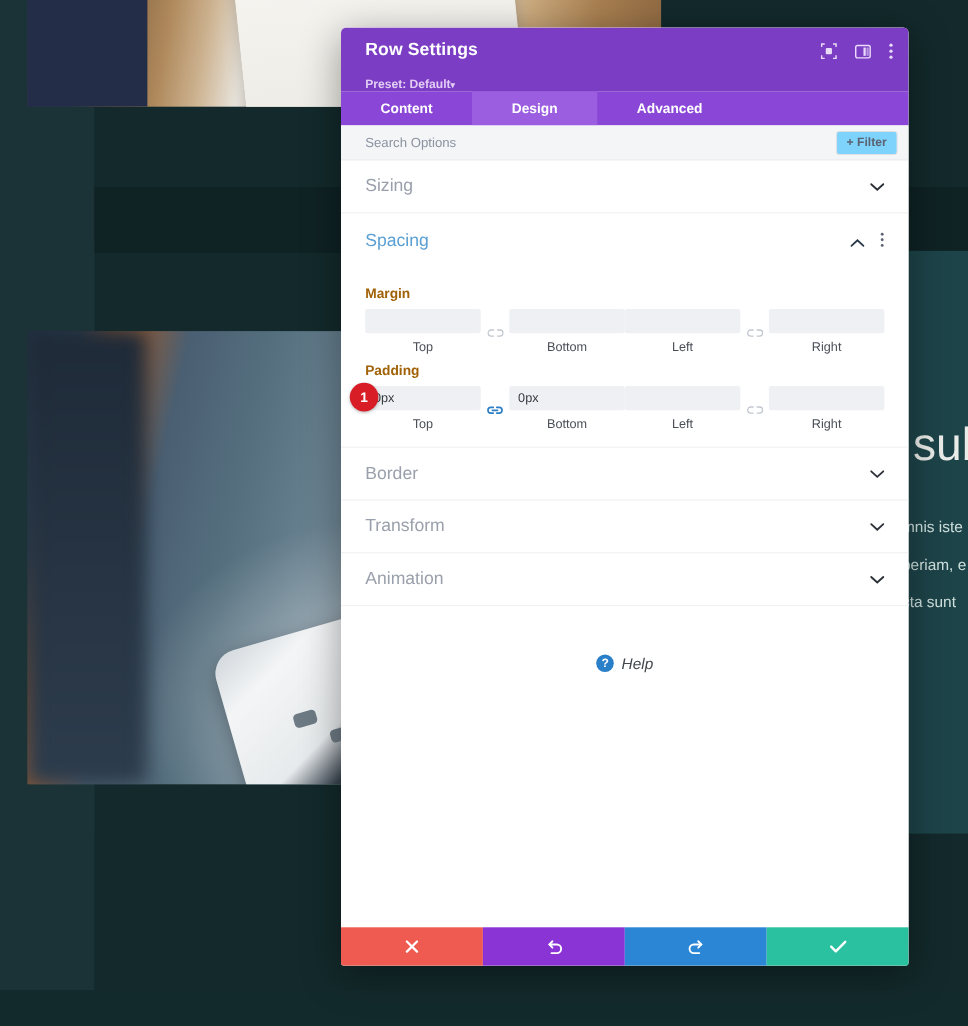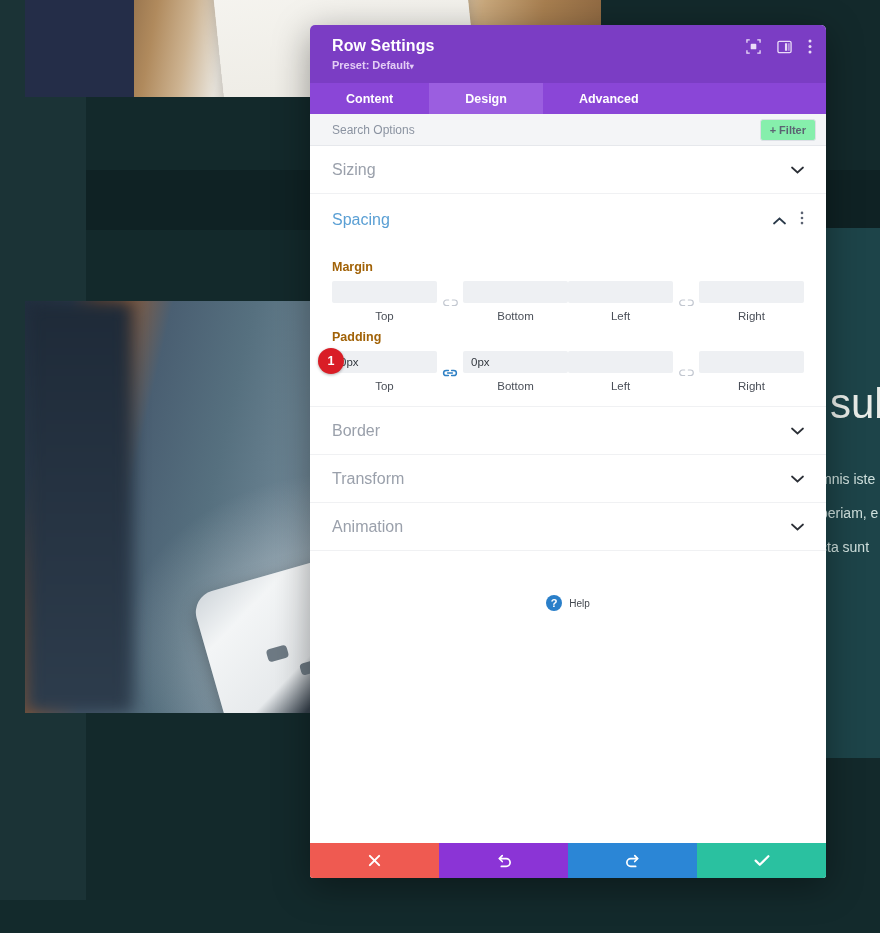--- a/index.html
+++ b/index.html
@@ -86,21 +86,21 @@
     display: flex; flex-direction: column; overflow: hidden;
     z-index: 10;
   }
 
   
   .modal-header {
     background: #7e3bd0; background: #7b3dc4; padding: 12px 18px 10px 22px;
     position: relative; height: 58px;
   }
   .modal-title { color:#fff; font-size:16px; font-weight:bold; letter-spacing:.1px; }
-  .modal-preset { color:#e3cdf5; font-size:11px; font-weight:bold; margin-top:4px; }
+  .modal-preset { color:#e3cdf5; font-size:11px; font-weight:bold; margin-top:16px; }
   .modal-preset .caret { font-size: 8px; }
   .header-icons { position:absolute; right:14px; top:14px; display:flex; align-items:center; gap:16px; }
   .hicon { color:#eadcf8; display:flex; align-items:center; justify-content:center; }
 
   
   .tabs { display:flex; background:#8a46d7; height:31px; }
   .tab {
     padding: 0 36px; display:flex; align-items:center; justify-content:center;
     color:#ffffff; font-size:12.5px; font-weight:bold; cursor:pointer;
   }
@@ -110,21 +110,21 @@
   .search-row {
     display:flex; align-items:center; justify-content:space-between;
     background:#f4f5f7; border-bottom:1px solid #e6e8ec; padding: 0 10px 0 22px; height:32px;
   }
   .search-input {
     border:none; background:transparent; outline:none; font-size:12px; color:#6b7280;
     font-family:"Liberation Sans", sans-serif; width: 300px;
   }
   .search-input::placeholder { color:#8b93a1; }
   .filter-btn {
-    background:#86efac; border:1px solid #dde0e6; border-radius:3px;
+    background:#7dd3fc; border:1px solid #dde0e6; border-radius:3px;
     font-size:11px; color:#5b6372; padding:4px 9px; cursor:pointer; font-weight:bold;
     font-family:"Liberation Sans", sans-serif;
   }
 
   
   .modal-body { flex:1; overflow:hidden; background:#fff; }
 
   
   .acc {
     display:flex; align-items:center; justify-content:space-between;
@@ -154,21 +154,21 @@
     display:flex; align-items:center; justify-content:center; z-index:5;
     box-shadow: 0 1px 3px rgba(0,0,0,.3);
   }
 
   
   .help-wrap { display:flex; align-items:center; justify-content:center; gap:7px; padding: 44px 0 0 0; }
   .help-icon {
     width:16px; height:16px; border-radius:50%; background:#2a7fc9; color:#fff;
     font-size:11px; font-weight:bold; display:flex; align-items:center; justify-content:center;
   }
-  .help-text { font-size:10px; color:#43484f; }
+  .help-text { font-size:14px; color:#43484f;font-style:italic; }
 
   
   .modal-footer { display:flex; height:35px; }
   .fbtn { flex:1; display:flex; align-items:center; justify-content:center; cursor:pointer; color:#fff; }
   .fbtn.cancel { background:#ef5a51; }
   .fbtn.undo   { background:#8b34d6; }
   .fbtn.redo   { background:#2b86d6; }
   .fbtn.save   { background:#2ac1a0; }
 </style>
 </head>

